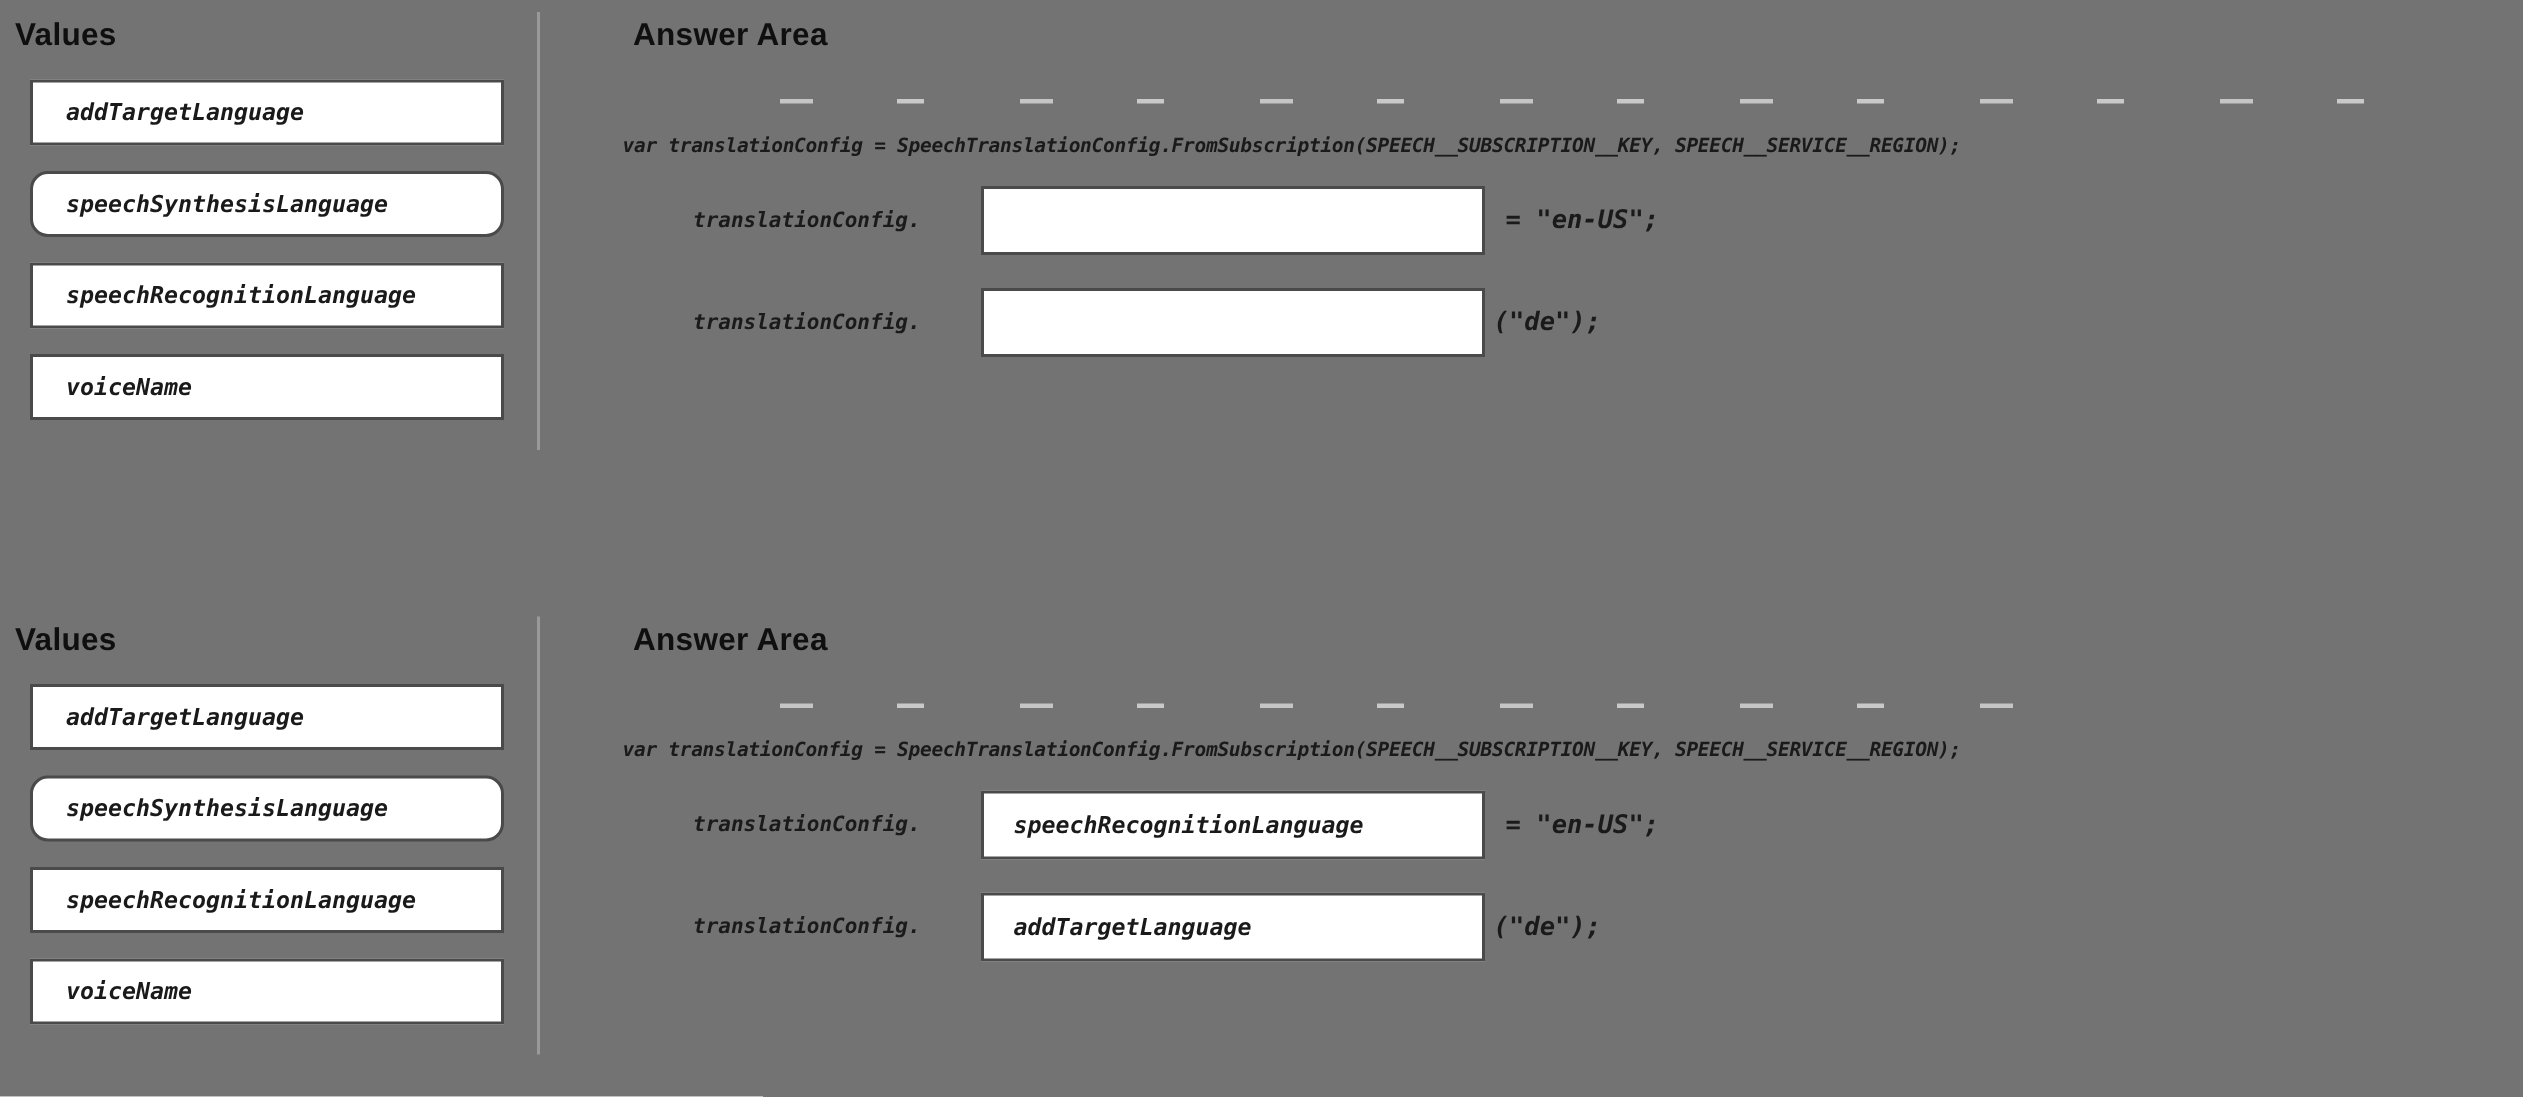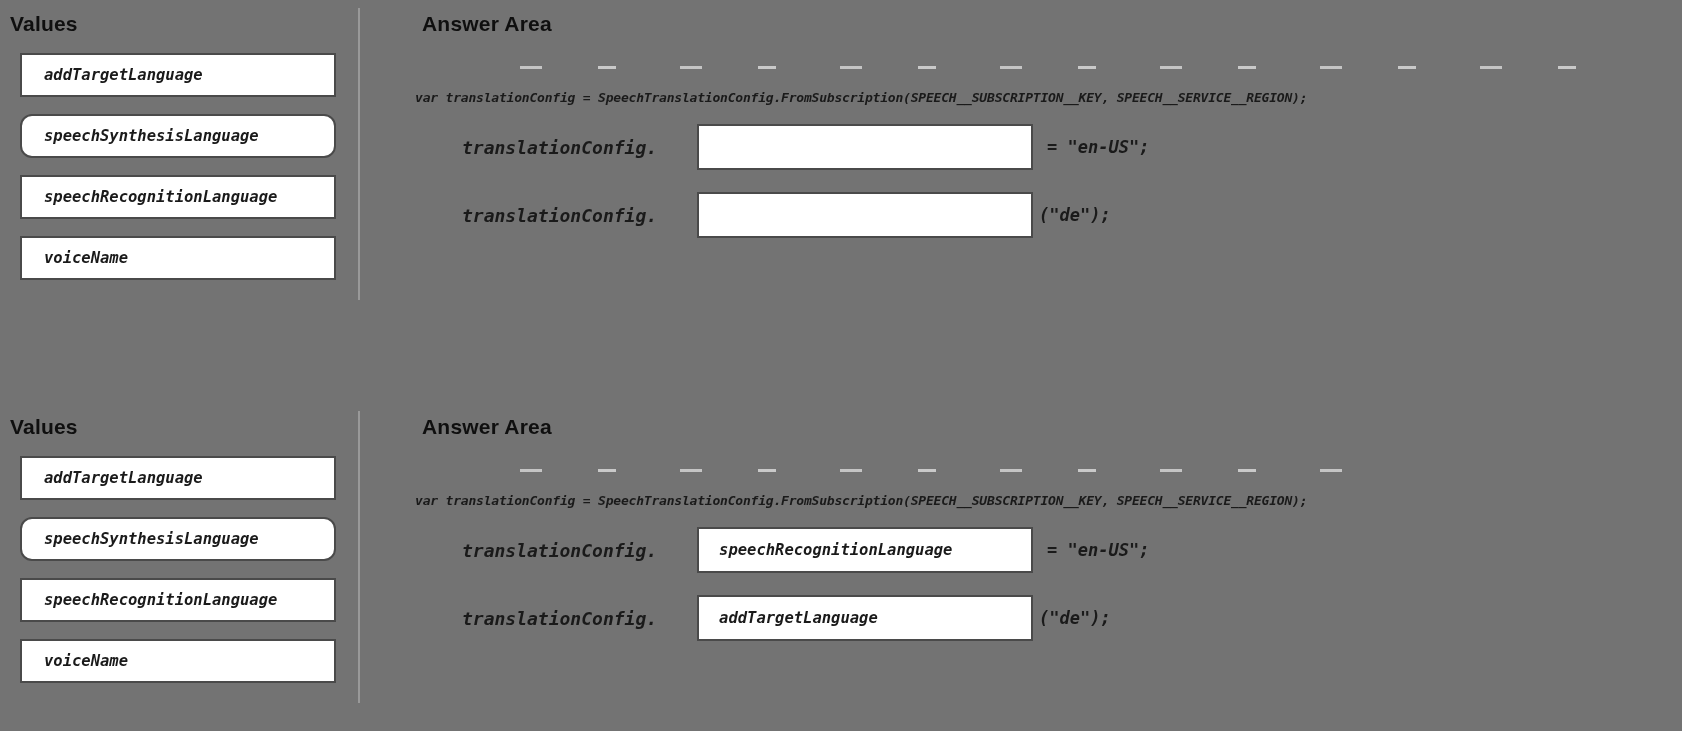--- a/index.html
+++ b/index.html
@@ -36,21 +36,21 @@
   }
   .s1 .smudge { width: 860px; }
 
   .code-line {
     position: absolute; left: 415px; top: 90px;
     font-size: 13px; white-space: pre; letter-spacing: -0.2px;
   }
 
   .answer-row { position: absolute; left: 462px; height: 46px; display: flex; align-items: center; }
   .r0 { top: 124px; } .r1 { top: 192px; }
-  .prefix { font-size: 18px; white-space: pre; }
+  .prefix { font-size: 14px; white-space: pre; }
   .slot {
     box-sizing: border-box; width: 336px; height: 46px; margin-left: 40px;
     border: 2px solid #4a4a4a; background: #ffffff;
     display: flex; align-items: center; padding-left: 20px;
   }
   .slot-label { font-size: 15.5px; white-space: pre; }
   .suffix { font-size: 17px; margin-left: 14px; white-space: pre; }
   .r1 .suffix { margin-left: 6px; }
 </style>
 </head>

